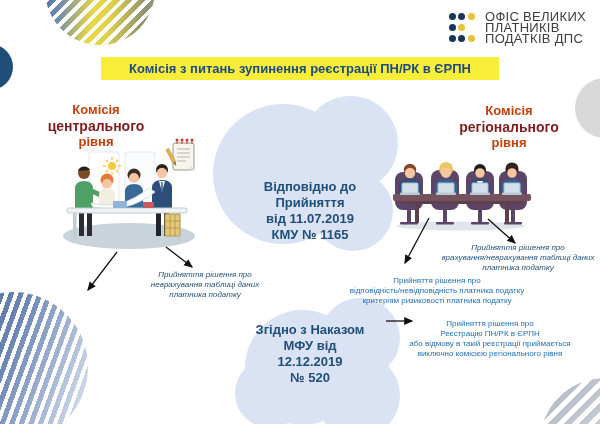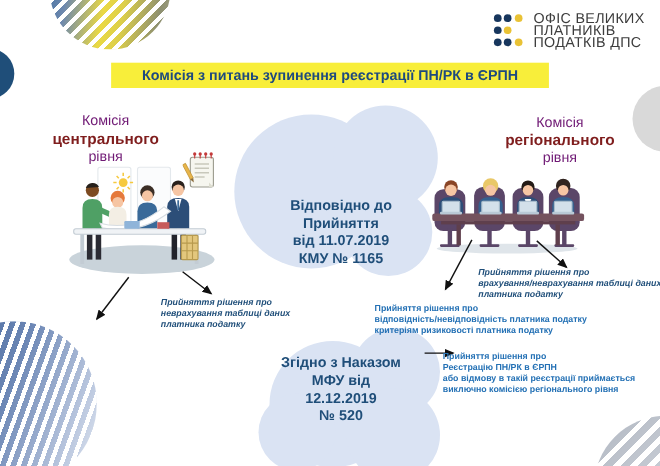--- a/index.html
+++ b/index.html
@@ -36,33 +36,33 @@
   .dot-yellow{background:#e9c235;}
   .logo-label{font-size:13px;font-weight:400;color:#3d3d3d;letter-spacing:.3px;margin-left:6px;white-space:nowrap;}
   
   .banner{
     left:300px;top:57px;transform:translateX(-50%);
     background:#f8ee3a;color:#1e4a7e;font-weight:bold;font-size:13px;
     padding:4px 28px;white-space:nowrap;
   }
   
   .heading{transform:translateX(-50%);text-align:center;line-height:16px;white-space:nowrap;}
-  .heading .h-reg{font-size:13px;font-weight:400;color:#701a75;display:block;}
+  .heading .h-reg{font-size:13px;font-weight:700;color:#c2410c;display:block;}
   .heading .h-bold{font-size:14px;font-weight:bold;color:#7f1d1d;display:block;}
   
   .cloud-circle{position:absolute;background:#dae3f3;border-radius:50%;}
   .cloud-text{
     position:absolute;transform:translateX(-50%);text-align:center;
     font-size:13px;font-weight:bold;color:#1f4e79;line-height:16px;white-space:nowrap;
   }
   .cloud-text span{display:block;}
   
   .small-block{
-    transform:translateX(-50%);text-align:left;
-    font-size:8px;font-weight:bold;color:#2471b5;line-height:10px;white-space:nowrap;
+    transform:translateX(-50%);text-align:center;
+    font-size:8px;font-weight:normal;color:#2471b5;line-height:10px;white-space:nowrap;
   }
   .small-block span{display:block;}
   .italic-block{color:#1f4e79;font-style:italic;}
   svg{display:block;}
 </style>
 </head>
 <body>
 
 <div class="canvas">
 

